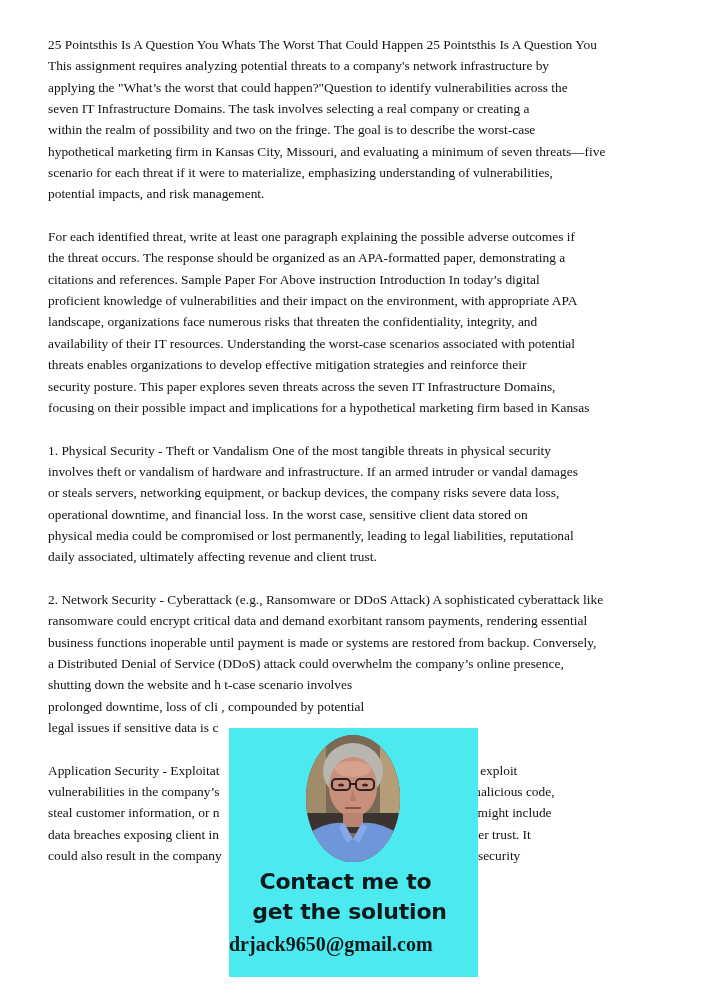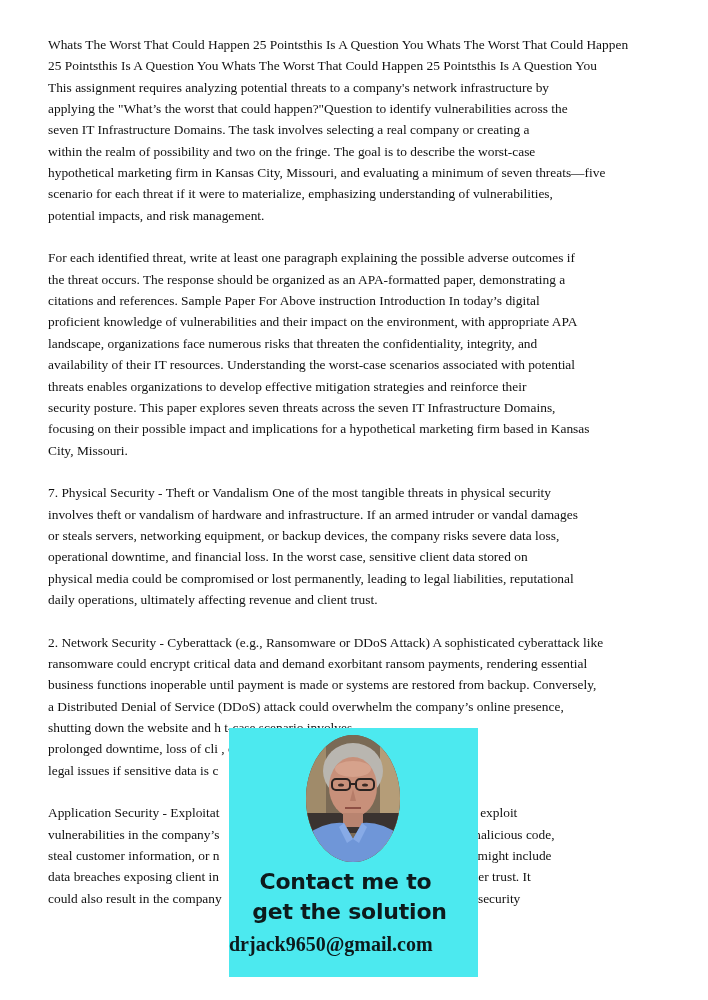--- a/index.html
+++ b/index.html
@@ -80,21 +80,20 @@
     line-height: 26px;
     color: #0d1a1c;
   }
 </style>
 </head>
 <body>
 
 <div class="page">
 
   <div>
-    <span class="line">Whats The Worst That Could Happen 25 Pointsthis Is A Question You Whats The Worst That Could Happen</span>
     <span class="line">25 Pointsthis Is A Question You Whats The Worst That Could Happen 25 Pointsthis Is A Question You</span>
     <span class="line">This assignment requires analyzing potential threats to a company's network infrastructure by</span>
     <span class="line">applying the "What’s the worst that could happen?"Question to identify vulnerabilities across the</span>
     <span class="line">seven IT Infrastructure Domains. The task involves selecting a real company or creating a</span>
     <span class="line">within the realm of possibility and two on the fringe. The goal is to describe the worst-case</span>
     <span class="line">hypothetical marketing firm in Kansas City, Missouri, and evaluating a minimum of seven threats—five</span>
     <span class="line">scenario for each threat if it were to materialize, emphasizing understanding of vulnerabilities,</span>
     <span class="line">potential impacts, and risk management.</span>
   </div>
   <span class="para-gap"></span>
@@ -102,31 +101,30 @@
   <div>
     <span class="line">For each identified threat, write at least one paragraph explaining the possible adverse outcomes if</span>
     <span class="line">the threat occurs. The response should be organized as an APA-formatted paper, demonstrating a</span>
     <span class="line">citations and references. Sample Paper For Above instruction Introduction In today’s digital</span>
     <span class="line">proficient knowledge of vulnerabilities and their impact on the environment, with appropriate APA</span>
     <span class="line">landscape, organizations face numerous risks that threaten the confidentiality, integrity, and</span>
     <span class="line">availability of their IT resources. Understanding the worst-case scenarios associated with potential</span>
     <span class="line">threats enables organizations to develop effective mitigation strategies and reinforce their</span>
     <span class="line">security posture. This paper explores seven threats across the seven IT Infrastructure Domains,</span>
     <span class="line">focusing on their possible impact and implications for a hypothetical marketing firm based in Kansas</span>
-    <span class="line">City, Missouri.</span>
   </div>
   <span class="para-gap"></span>
 
   <div>
-    <span class="line">7. Physical Security - Theft or Vandalism One of the most tangible threats in physical security</span>
+    <span class="line">1. Physical Security - Theft or Vandalism One of the most tangible threats in physical security</span>
     <span class="line">involves theft or vandalism of hardware and infrastructure. If an armed intruder or vandal damages</span>
     <span class="line">or steals servers, networking equipment, or backup devices, the company risks severe data loss,</span>
     <span class="line">operational downtime, and financial loss. In the worst case, sensitive client data stored on</span>
     <span class="line">physical media could be compromised or lost permanently, leading to legal liabilities, reputational</span>
-    <span class="line">daily operations, ultimately affecting revenue and client trust.</span>
+    <span class="line">daily associated, ultimately affecting revenue and client trust.</span>
   </div>
   <span class="para-gap"></span>
 
   <div>
     <span class="line">2. Network Security - Cyberattack (e.g., Ransomware or DDoS Attack) A sophisticated cyberattack like</span>
     <span class="line">ransomware could encrypt critical data and demand exorbitant ransom payments, rendering essential</span>
     <span class="line">business functions inoperable until payment is made or systems are restored from backup. Conversely,</span>
     <span class="line">a Distributed Denial of Service (DDoS) attack could overwhelm the company’s online presence,</span>
     <span class="line">shutting down the website and h                                                            t-case scenario involves</span>
     <span class="line">prolonged downtime, loss of cli                                                             , compounded by potential</span>

